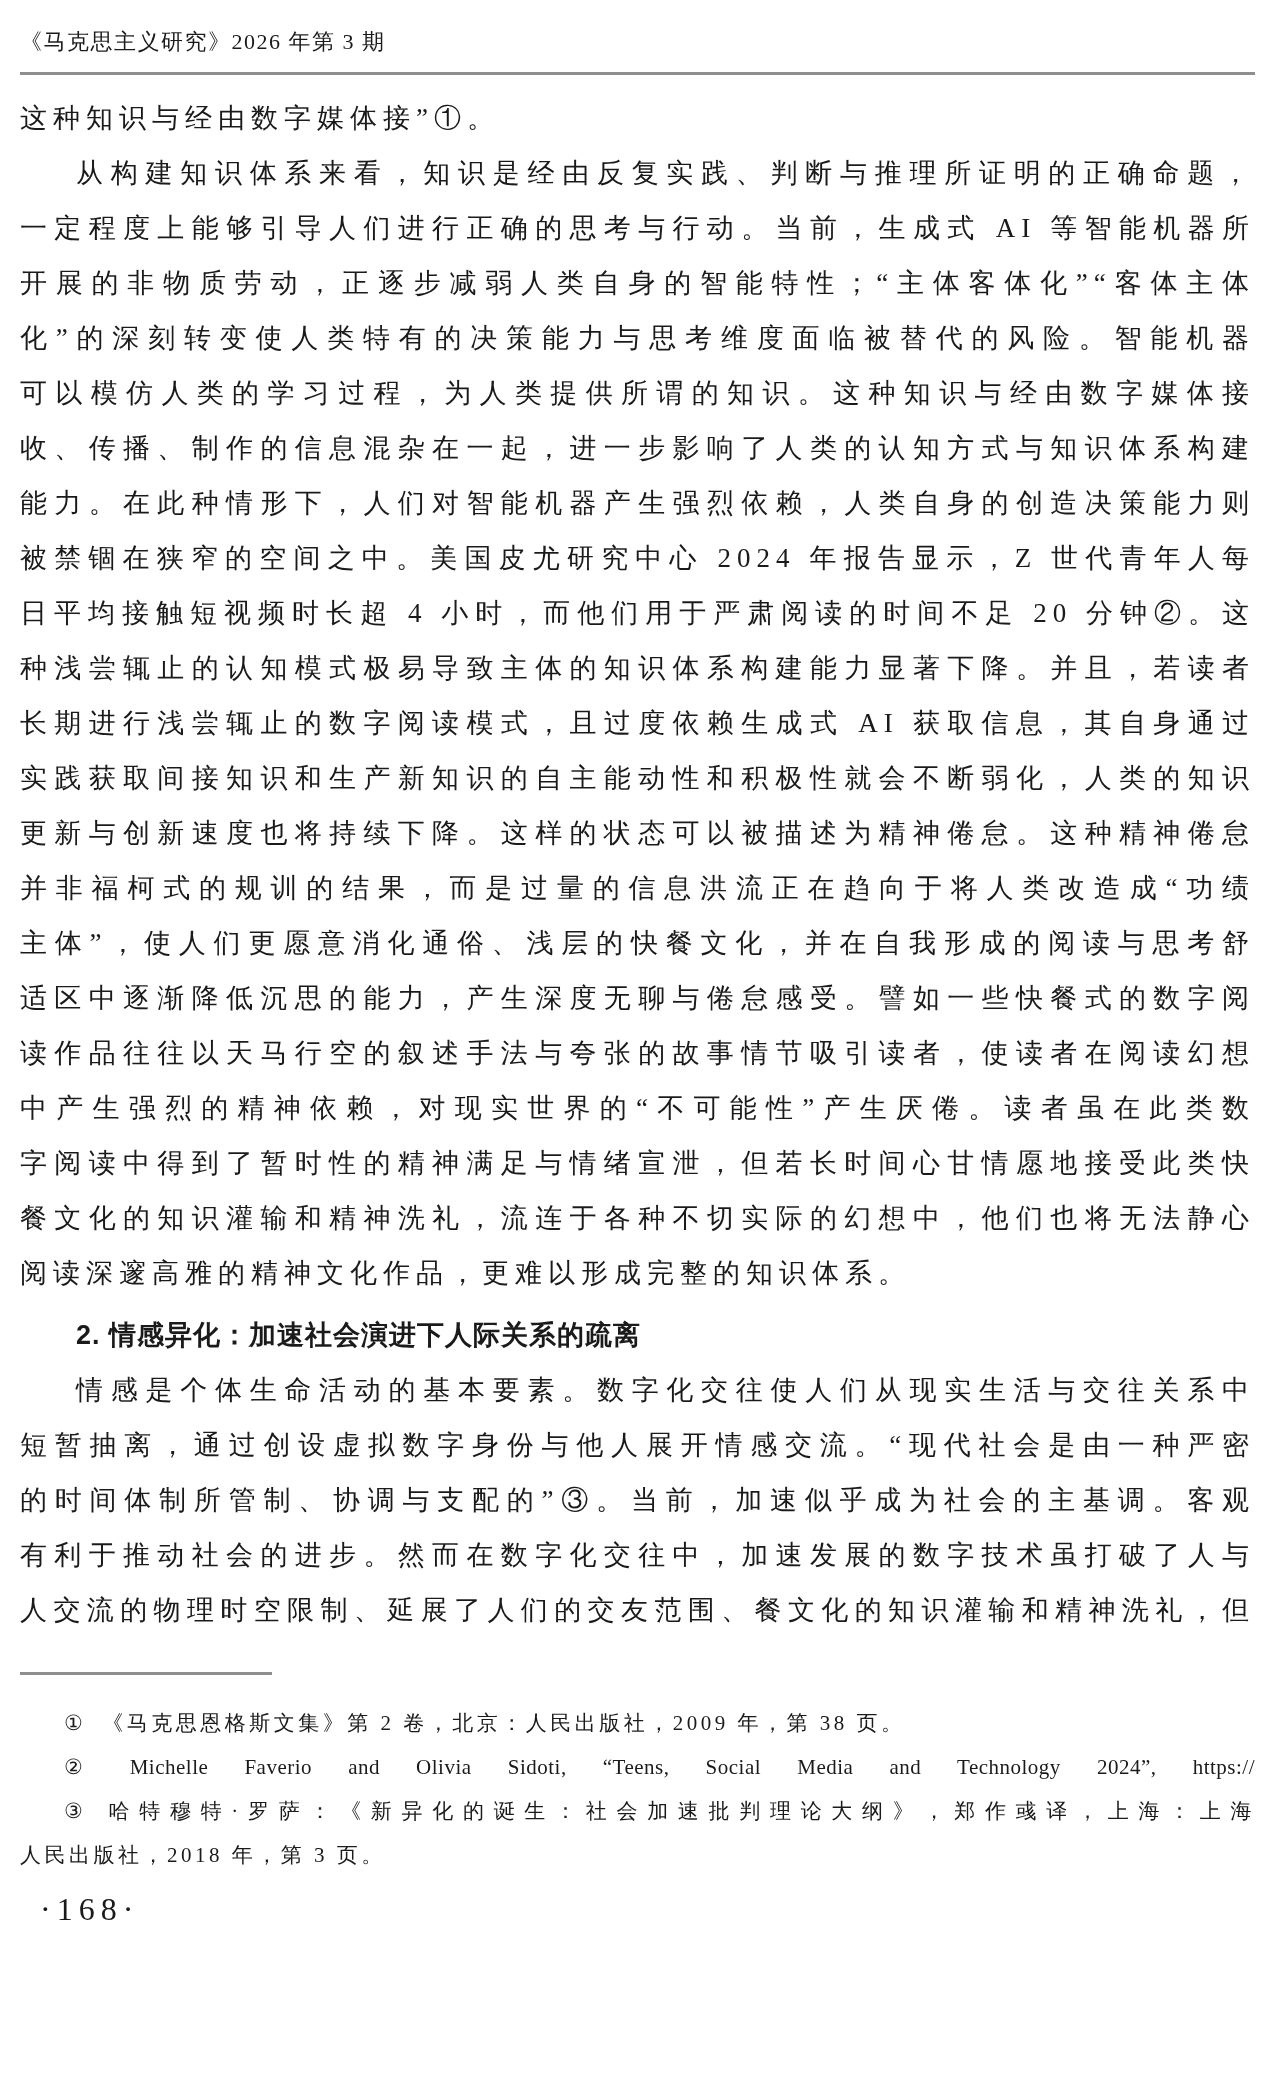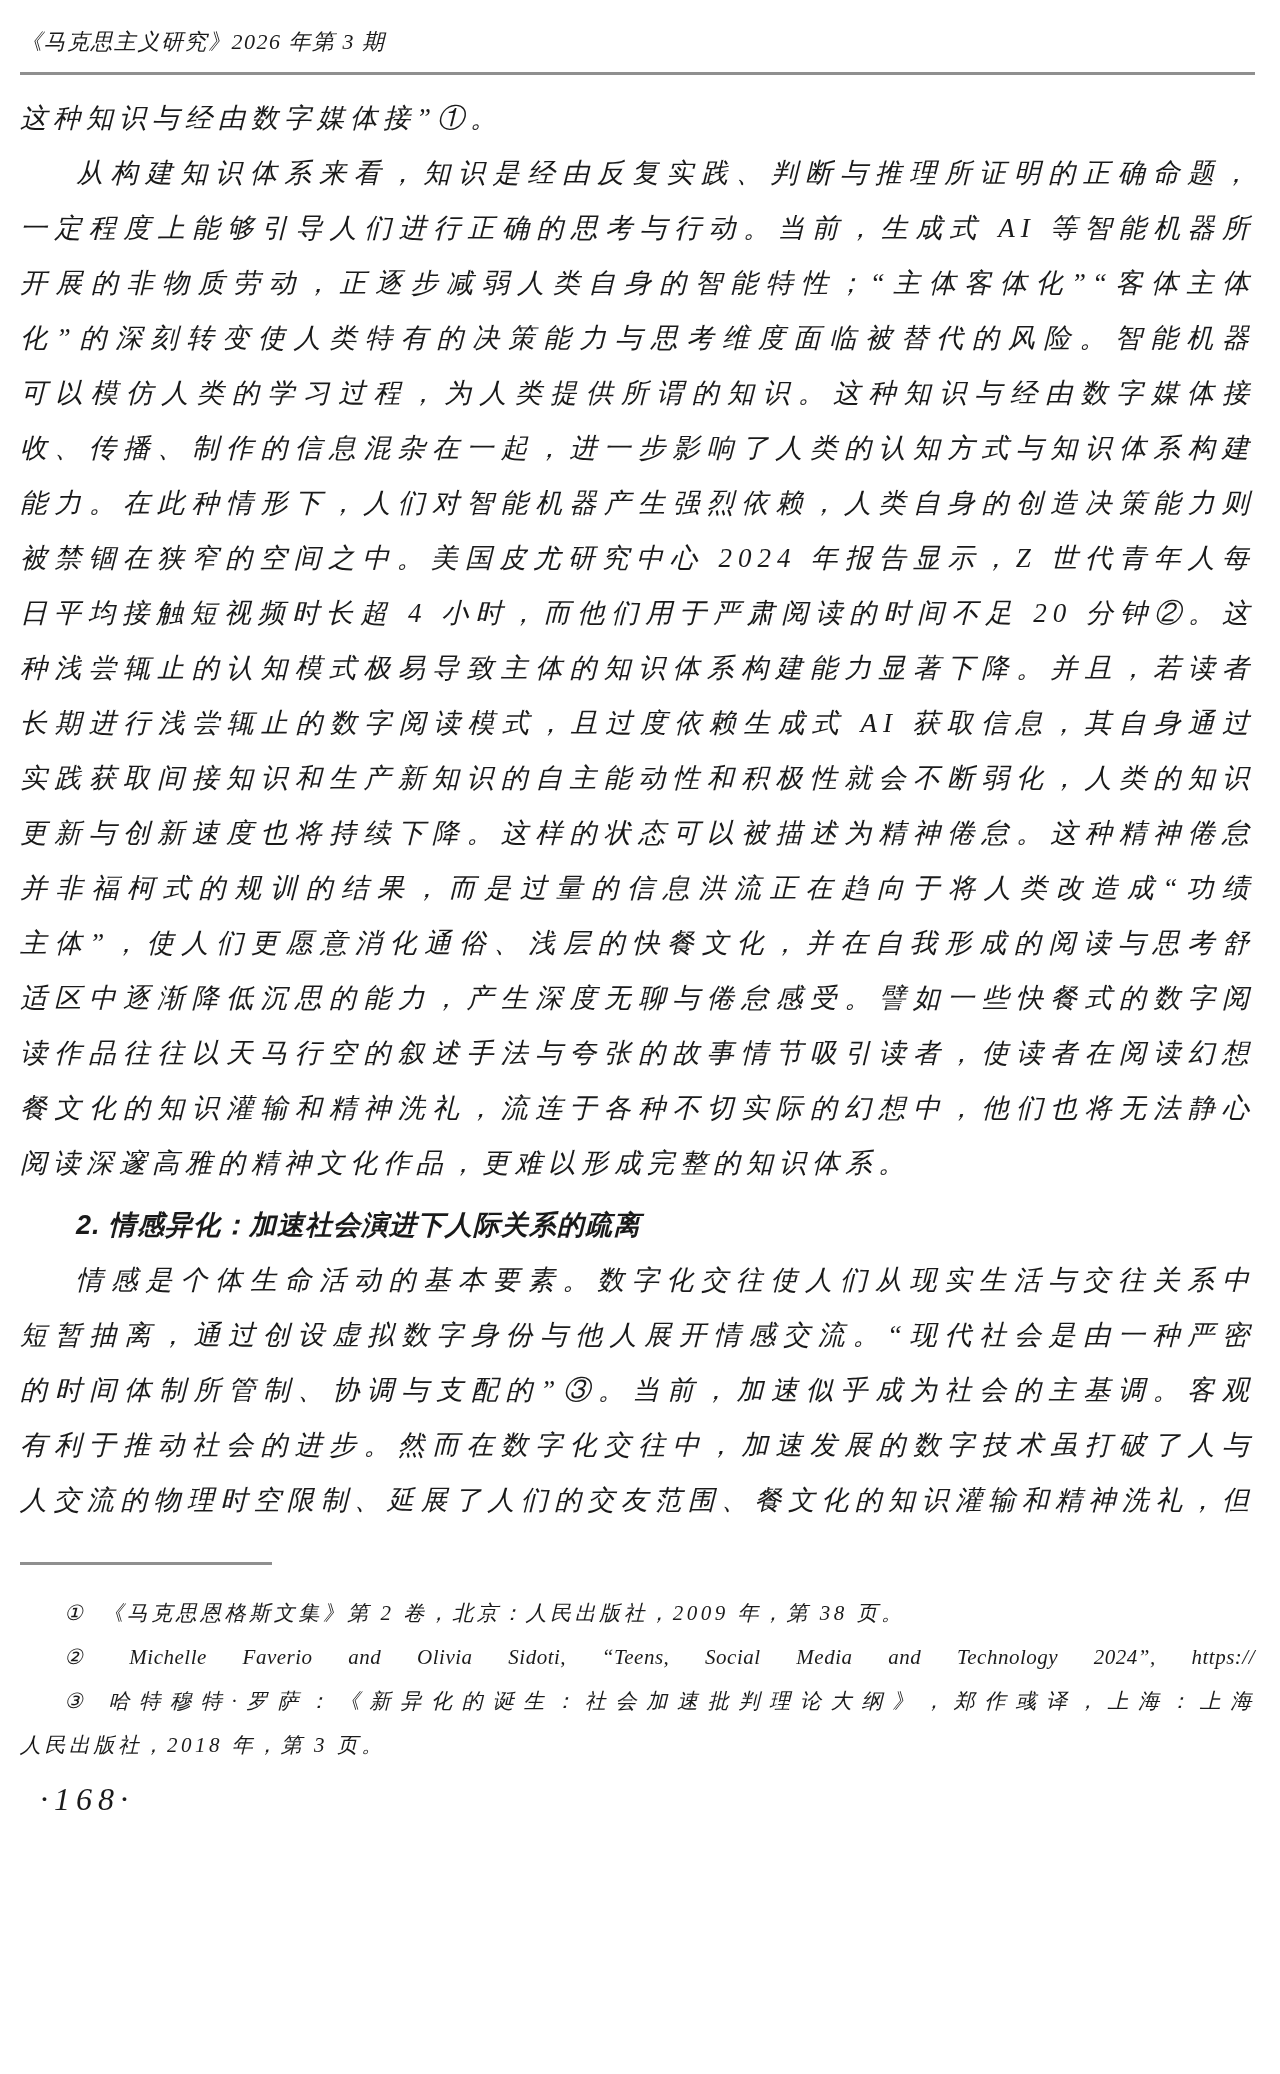--- a/index.html
+++ b/index.html
@@ -13,21 +13,20 @@
     overflow: hidden;
     color: #1a1a1a;
     font-family: "Liberation Serif", "DejaVu Serif", serif;
   }
   .page {
     box-sizing: border-box;
     width: 1280px;
     height: 2074px;
     padding: 26px 25px 0 20px;
     position: relative;
-    font-style: italic;
   }
   .journal-header {
     font-size: 22px;
     line-height: 32px;
     letter-spacing: 1.5px;
   }
   .header-rule {
     height: 3px;
     background: #8f8f8f;
     margin-top: 14px;
@@ -101,20 +100,22 @@
       <div class="line">被禁锢在狭窄的空间之中。美国皮尤研究中心 2024 年报告显示，Z 世代青年人每</div>
       <div class="line">日平均接触短视频时长超 4 小时，而他们用于严肃阅读的时间不足 20 分钟②。这</div>
       <div class="line">种浅尝辄止的认知模式极易导致主体的知识体系构建能力显著下降。并且，若读者</div>
       <div class="line">长期进行浅尝辄止的数字阅读模式，且过度依赖生成式 AI 获取信息，其自身通过</div>
       <div class="line">实践获取间接知识和生产新知识的自主能动性和积极性就会不断弱化，人类的知识</div>
       <div class="line">更新与创新速度也将持续下降。这样的状态可以被描述为精神倦怠。这种精神倦怠</div>
       <div class="line">并非福柯式的规训的结果，而是过量的信息洪流正在趋向于将人类改造成“功绩</div>
       <div class="line">主体”，使人们更愿意消化通俗、浅层的快餐文化，并在自我形成的阅读与思考舒</div>
       <div class="line">适区中逐渐降低沉思的能力，产生深度无聊与倦怠感受。譬如一些快餐式的数字阅</div>
       <div class="line">读作品往往以天马行空的叙述手法与夸张的故事情节吸引读者，使读者在阅读幻想</div>
+      <div class="line">中产生强烈的精神依赖，对现实世界的“不可能性”产生厌倦。读者虽在此类数</div>
+      <div class="line">字阅读中得到了暂时性的精神满足与情绪宣泄，但若长时间心甘情愿地接受此类快</div>
       <div class="line">餐文化的知识灌输和精神洗礼，流连于各种不切实际的幻想中，他们也将无法静心</div>
       <div class="line last">阅读深邃高雅的精神文化作品，更难以形成完整的知识体系。</div>
       <div class="heading">2. 情感异化：加速社会演进下人际关系的疏离</div>
       <div class="line indent">情感是个体生命活动的基本要素。数字化交往使人们从现实生活与交往关系中</div>
       <div class="line">短暂抽离，通过创设虚拟数字身份与他人展开情感交流。“现代社会是由一种严密</div>
       <div class="line">的时间体制所管制、协调与支配的”③。当前，加速似乎成为社会的主基调。客观</div>
       <div class="line">有利于推动社会的进步。然而在数字化交往中，加速发展的数字技术虽打破了人与</div>
       <div class="line">人交流的物理时空限制、延展了人们的交友范围、餐文化的知识灌输和精神洗礼，但</div>
     </div>
 

